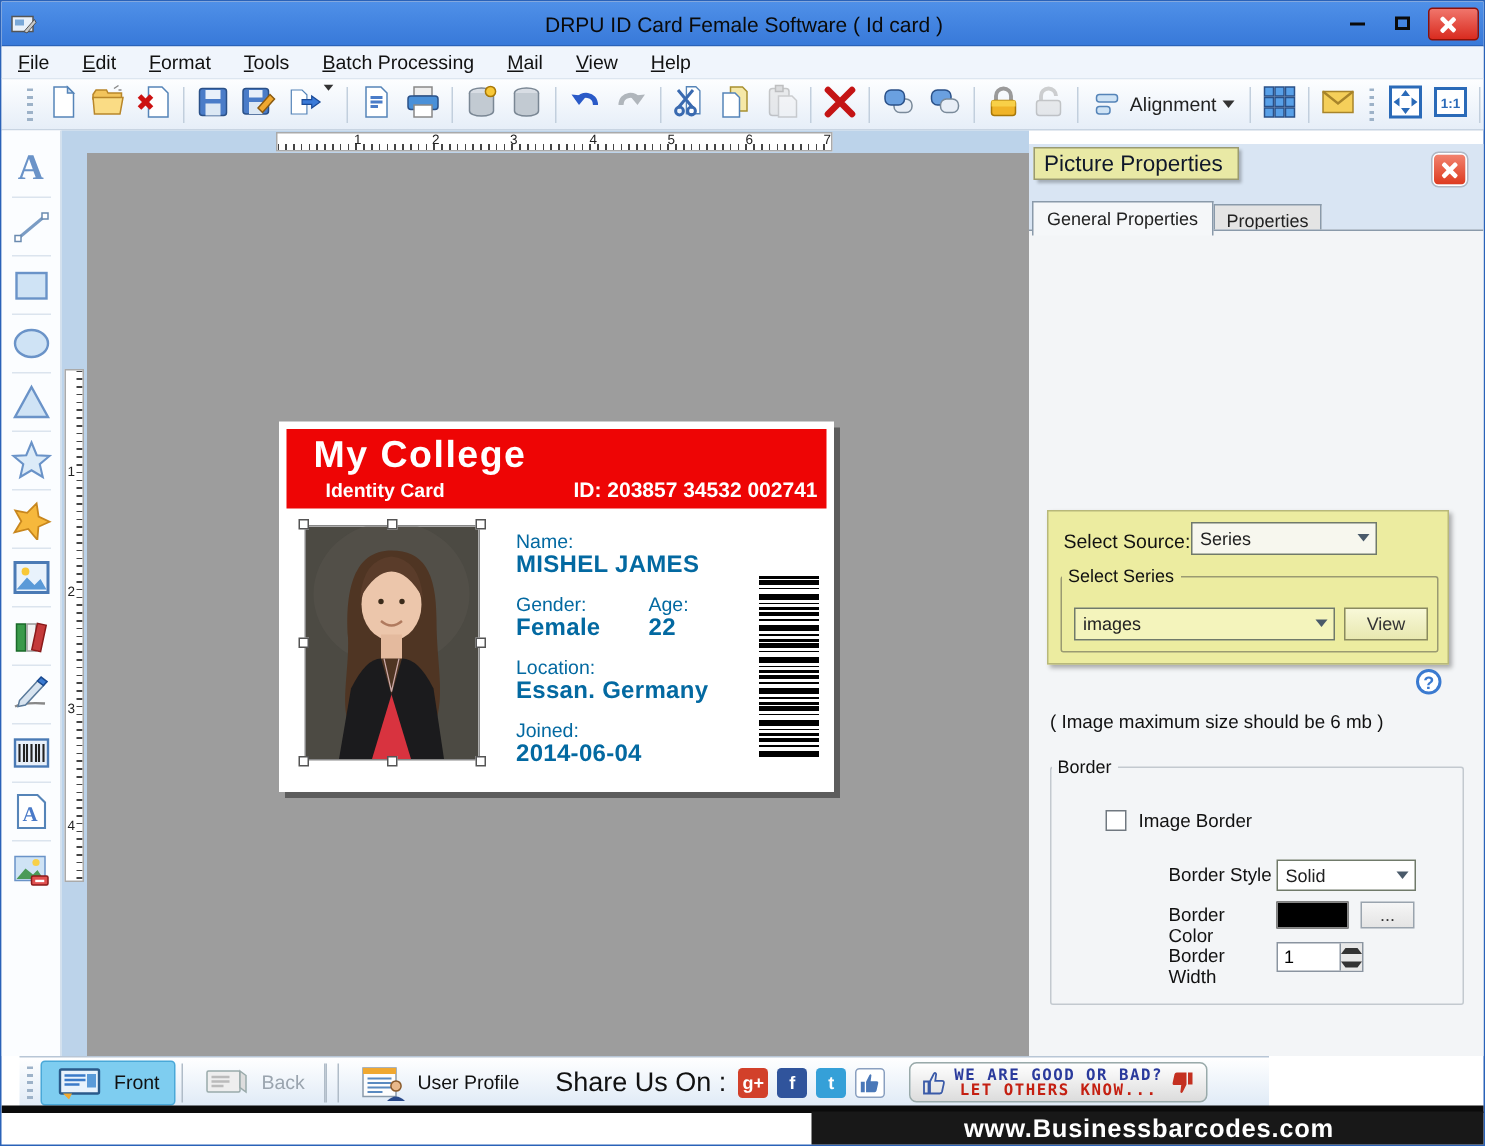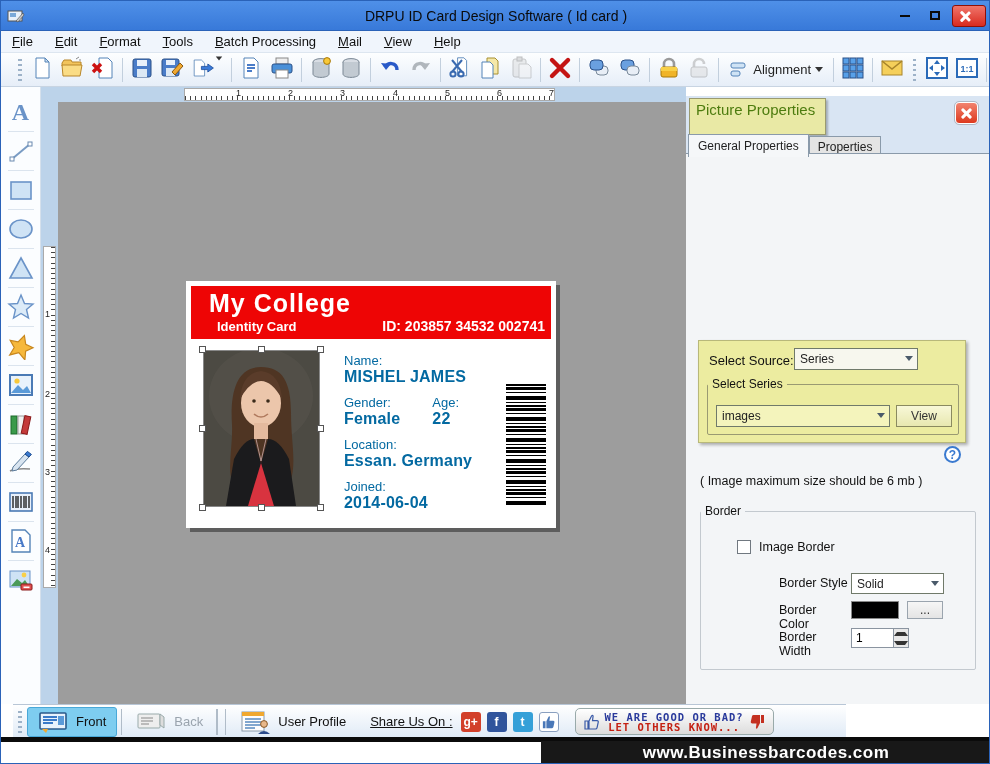--- a/index.html
+++ b/index.html
@@ -61,21 +61,21 @@
   .fld-label { font-size:13px; }
   .fld-value { font-size:16px; font-weight:bold; letter-spacing:.2px; }
   .frow { margin-bottom:9px; }
   .gender-age { display:flex; }
   .age-col { margin-left:32px; }
   .barcode { position:absolute; left:320px; top:103px; width:40px; height:122px;
     background:repeating-linear-gradient(to bottom,#000 0 2px,#fff 2px 3px,#000 3px 6px,#fff 6px 8px,#000 8px 9px,#fff 9px 12px,#000 12px 16px,#fff 16px 18px,#000 18px 19px,#fff 19px 21px);}
 
   
   .panel { position:absolute; left:685px; top:95px; width:305px; height:608px; background:#d9e5f3; }
-  .panel-title { position:absolute; left:3px; top:2px; background:#e9e9a5; border:1px solid #9a9a70; padding:2px 10px 16px 6px; font-size:15px; color:#4d7c0f; box-shadow:2px 2px 2px rgba(0,0,0,.25);}
+  .panel-title { position:absolute; left:3px; top:2px; background:#e9e9a5; border:1px solid #9a9a70; padding:2px 10px 1px 6px; font-size:15px; color:#0f172a; box-shadow:2px 2px 2px rgba(0,0,0,.25);}
   .panel-close { position:absolute; left:269px; top:6px; width:23px; height:22px; background:linear-gradient(#f2836f,#dd3a1f); border:1px solid #fff; outline:1px solid #b0b8c4; border-radius:4px; }
   .panel-close .x1,.panel-close .x2{ position:absolute; left:9px; top:4px; width:3px; height:13px; background:#fff; border-radius:1px;}
   .panel-close .x1{transform:rotate(45deg);} .panel-close .x2{transform:rotate(-45deg);}
   .tabs { position:absolute; left:2px; top:38px; display:flex; align-items:flex-end; }
   .tab { font-size:12px; padding:3px 8px; border:1px solid #8a9aaa; border-bottom:none; background:#e4e4e4; color:#222;}
   .tab.active { background:#f5f7f9; position:relative; z-index:2; padding:4px 9px; }
   .tab-content { position:absolute; left:0px; top:57px; width:303px; height:551px; background:#f3f5f7; border-top:1px solid #8a9aaa; }
 
   fieldset { border:1px solid #c3c9cf; border-radius:2px; }
   legend { font-size:12px; padding:0 4px; }
@@ -111,41 +111,41 @@
   .spin-btns div { flex:1; background:#e8e8e8; display:flex; align-items:center; justify-content:center;}
   .tri-up{ width:0;height:0;border-left:3px solid transparent;border-right:3px solid transparent;border-bottom:4px solid #333;}
   .tri-dn{ width:0;height:0;border-left:3px solid transparent;border-right:3px solid transparent;border-top:4px solid #333;}
 
   
   .bottombar { position:absolute; left:12px; top:703px; width:833px; height:34px; background:linear-gradient(#ffffff,#dfeaf6); border-top:1px solid #b8c6d6; display:flex; align-items:center;}
   .bbtn { display:flex; align-items:center; gap:8px; padding:3px 10px; height:30px; font-size:13px; color:#111; border-radius:3px;}
   .bbtn.active { background:#7ecdf0; border:1px solid #49a8d8; }
   .bbtn.off { color:#9aa4ae; }
   .bsep { width:1px; height:26px; background:#b0bcc8; margin:0 4px;}
-  .share-label { font-size:13px; color:#111; margin:0 8px 0 14px;text-decoration:underline;}
+  .share-label { font-size:18px; color:#111; margin:0 8px 0 14px;}
   .soc { width:20px; height:20px; border-radius:3px; color:#fff; font-size:12px; font-weight:bold; display:flex; align-items:center; justify-content:center; margin-right:6px;}
   .soc-g { background:#d2402a; } .soc-f { background:#30549c; } .soc-t { background:#35a0d8; }
   .soc-like { background:#fff; border:1px solid #8aa0c0; }
   .feedback { margin-left:10px; display:flex; align-items:center; gap:5px; padding:2px 8px; height:27px; background:linear-gradient(#ffffff,#dcdcdc); border:1px solid #9aa; border-radius:5px;}
   .fb-text { font-family:"DejaVu Sans Mono", monospace; font-weight:bold; font-size:10.5px; line-height:10px; text-align:center;}
   .fb-l1 { color:#2a3a9c; letter-spacing:1px;} .fb-l2 { color:#c42012; letter-spacing:1px;}
 
   .black-strip { position:absolute; left:0; top:736px; width:990px; height:5px; background:#0b0b0b; }
   .banner { position:absolute; left:540px; top:740px; width:450px; height:24px; background:#181818; color:#fff; font-size:17px; font-weight:bold; display:flex; align-items:center; justify-content:center; letter-spacing:.5px;}
 </style>
 </head>
 <body>
 
 <div class="titlebar">
   <svg class="app-icon" viewBox="0 0 18 16">
       <rect x="1" y="3" width="14" height="10" fill="#e8f0fa" stroke="#555"></rect>
       <rect x="3" y="5" width="6" height="4" fill="#7aa8d8"></rect>
       <path d="M9 13 L16 5 L17 7 L11 14 Z" fill="#c8c8c8" stroke="#444" stroke-width=".6"></path>
     </svg>
-  <div class="title-text">DRPU ID Card Design Software ( Id card )</div>
+  <div class="title-text">DRPU ID Card Female Software ( Id card )</div>
   <div class="win-btns">
     <div class="wbtn">
         <div class="min-glyph"></div>
       </div>
     <div class="wbtn">
         <div class="max-glyph"></div>
       </div>
     <div class="close-btn">
         <div class="x1"></div>
         <div class="x2"></div>

